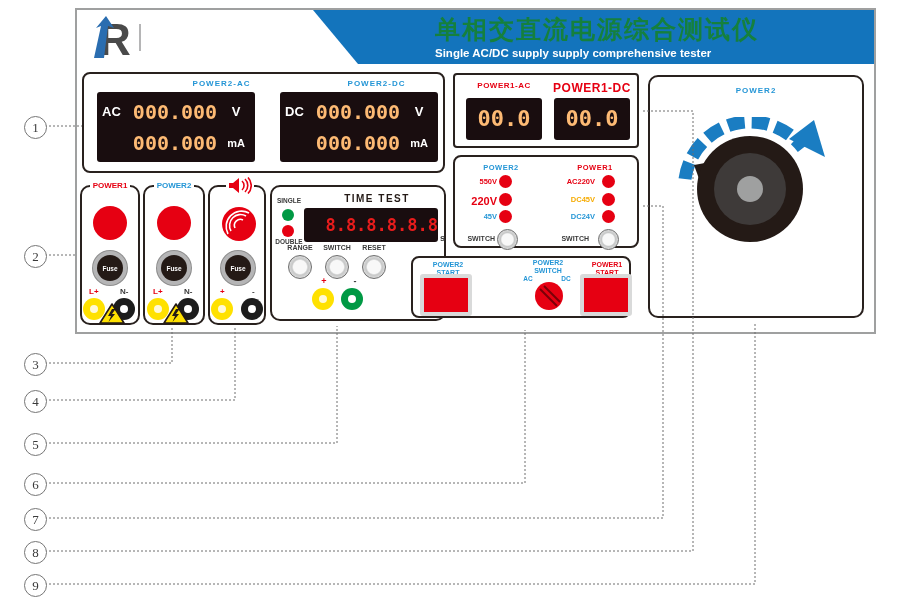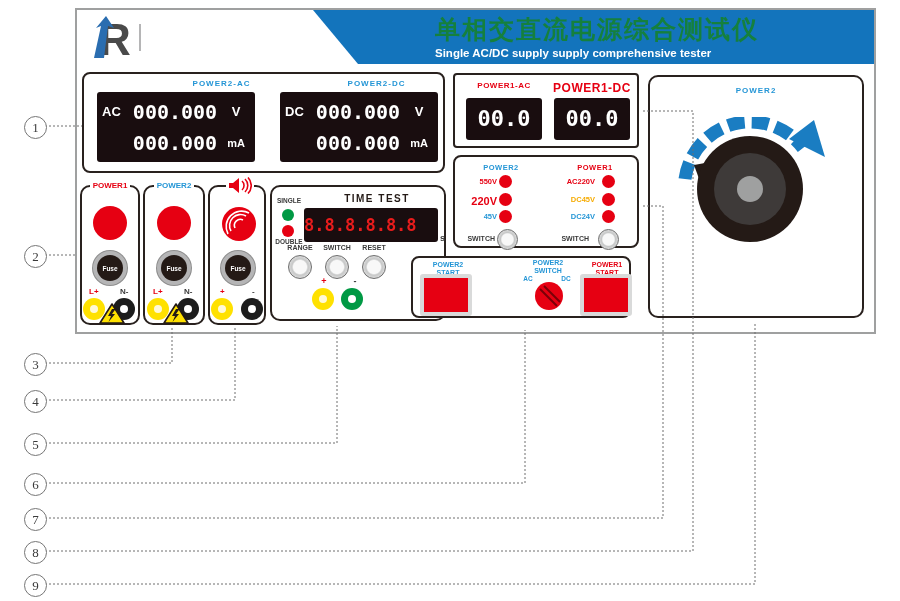--- a/index.html
+++ b/index.html
@@ -14,21 +14,21 @@
   .term::after{content:"";position:absolute;left:7px;top:7px;width:8px;height:8px;border-radius:50%;background:#fff;}
   .term.t-yellow{background:#ffe100}.term.t-yellow::after{background:#fff9d6}
   .term.t-black{background:#1c1c1c}
   .term.t-green{background:#009944}
   .fuse{position:absolute;width:26px;height:26px;border-radius:50%;background:#241a16;
         box-shadow:0 0 0 4px #b5b5b6,0 0 0 5px #8d8d8d;color:#fff;font-size:6.5px;font-weight:bold;
         display:flex;align-items:center;justify-content:center;}
   .gbtn{position:absolute;border-radius:50%;border:1px solid #6e6e6e;box-sizing:border-box;
         background:radial-gradient(circle,#f8f8f8 42%,#c6c7c7 52%,#e2e2e2 78%,#cccccc 100%);}
   .disp{position:absolute;background:#190d0f;border-radius:3px;}
-  .seg{font-family:"DejaVu Sans Mono",monospace;font-weight:bold;color:#ffffff;}
+  .seg{font-family:"DejaVu Sans Mono",monospace;font-weight:bold;color:#fdba74;}
   .lamp{position:absolute;width:34px;height:34px;border-radius:50%;background:#e60012;}
   .bezel{position:absolute;background:#d9dada;border-radius:3px;}
   .bezel .bezel-in{position:absolute;inset:4px;background:#e60012;}
   .coltitle{position:absolute;top:-6px;left:0;right:0;text-align:center;font-size:8px;font-weight:bold;z-index:3;}
   .coltitle span{background:#fff;padding:0 3px;}
   .callout{position:absolute;left:24px;width:21px;height:21px;border:1px solid #767676;border-radius:50%;
            background:#fff;text-align:center;line-height:21px;font-family:"Liberation Serif",serif;
            font-size:13px;color:#3a3a3a;z-index:61;}
   .pn{position:absolute;font-size:8px;font-weight:bold;}
 </style>
@@ -155,21 +155,21 @@
     <div class="term t-black" style="left:31px;top:111px;"></div>
   </div>
 
   <div class="sec" style="left:193px;top:175px;width:176px;height:136px;border-radius:10px;">
     <div class="lbl dark" style="left:40px;top:6px;width:130px;font-size:10px;letter-spacing:1.5px;color:#241a16;">TIME TEST</div>
     <div class="lbl dark" style="left:0px;top:10px;width:34px;font-size:6.5px;">SINGLE</div>
     <div class="abs" style="left:10px;top:22px;width:12px;height:12px;border-radius:50%;background:#009944;"></div>
     <div class="abs" style="left:10px;top:38px;width:12px;height:12px;border-radius:50%;background:#e60012;"></div>
     <div class="lbl dark" style="left:0px;top:51px;width:34px;font-size:6.5px;">DOUBLE</div>
     <div class="disp" style="left:32px;top:21px;width:134px;height:34px;">
-      <div class="seg" style="font-size:17px;text-align:left;line-height:34px;color:#e81c1c;">8.8.8.8.8.8</div>
+      <div class="seg" style="font-size:17px;text-align:right;line-height:34px;color:#e81c1c;">8.8.8.8.8.8</div>
     </div>
     <div class="abs dark" style="left:168px;top:46px;font-size:9px;font-weight:bold;">s</div>
 
     <div class="lbl dark" style="left:8px;top:57px;width:40px;font-size:7px;">RANGE</div>
     <div class="lbl dark" style="left:45px;top:57px;width:40px;font-size:7px;">SWITCH</div>
     <div class="lbl dark" style="left:83px;top:57px;width:38px;font-size:7px;">RESET</div>
     <div class="gbtn" style="left:16px;top:68px;width:24px;height:24px;"></div>
     <div class="gbtn" style="left:53px;top:68px;width:24px;height:24px;"></div>
     <div class="gbtn" style="left:90px;top:68px;width:24px;height:24px;"></div>
 

